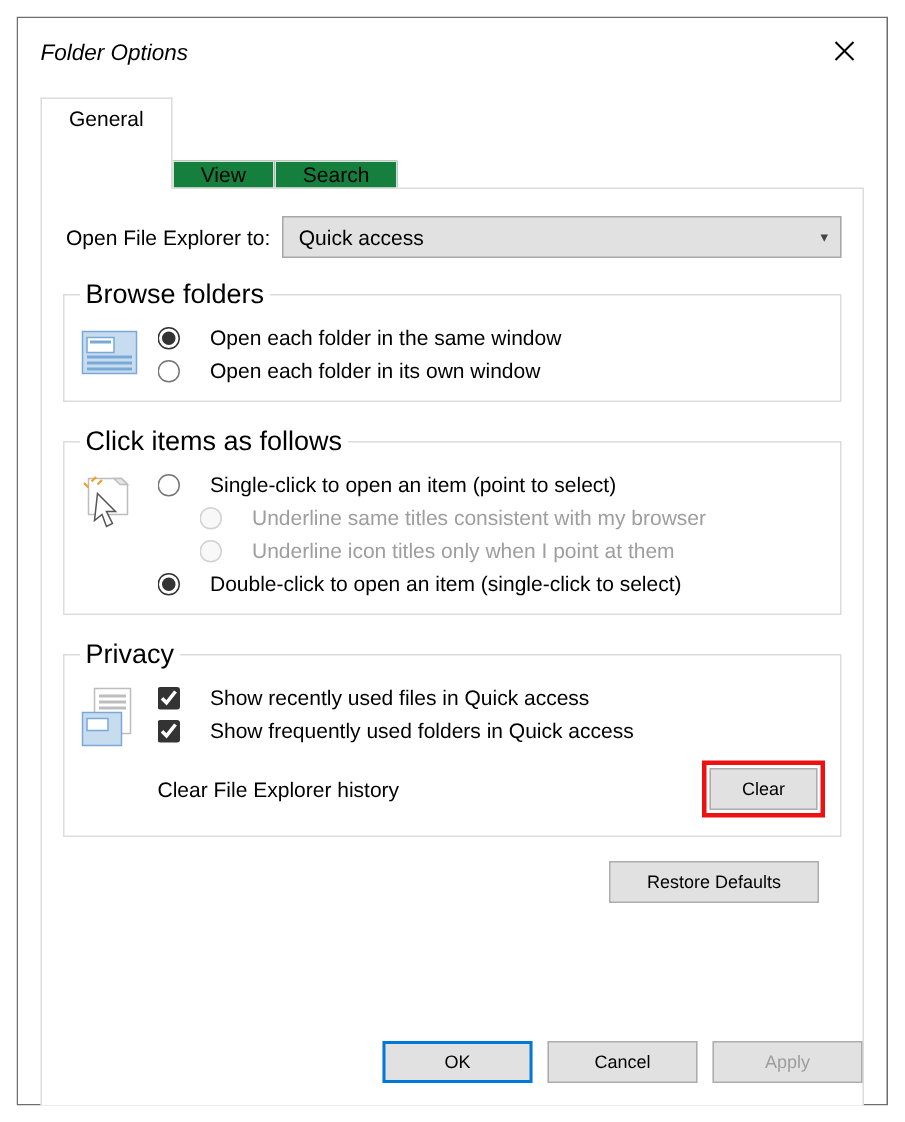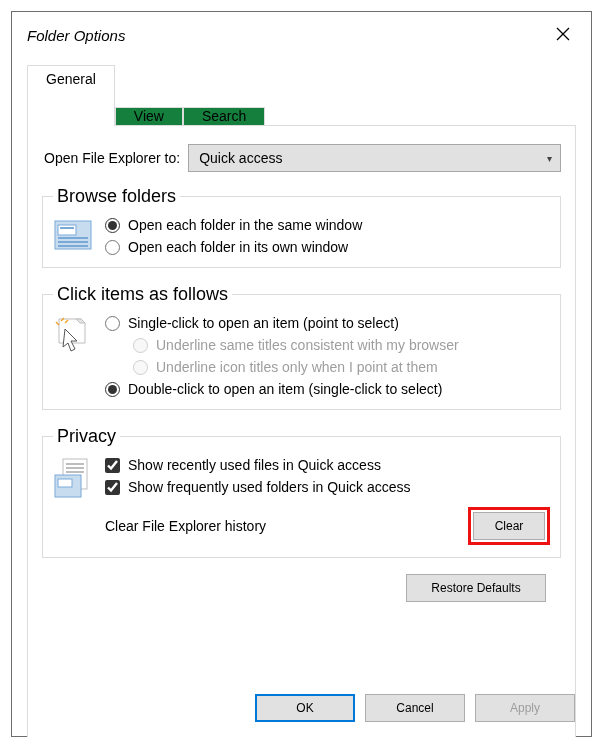--- a/index.html
+++ b/index.html
@@ -91,21 +91,21 @@
   fieldset{
     border:1px solid var(--line);
     margin:0 0 16px 0;
     padding:10px 10px 12px 10px;
   }
   legend{padding:0 4px;font-size:18px;}
   .fs-body{display:flex;gap:12px;align-items:flex-start;}
   .bigicon{flex:0 0 40px;}
   .options{flex:1;display:flex;flex-direction:column;gap:6px;}
   label.radio, label.check{
-    display:flex;align-items:center;gap:8px;cursor:default;
+    display:flex;align-items:center;gap:20px;cursor:default;
   }
   label.indent{margin-left:28px;}
   input[type=radio],input[type=checkbox]{
     width:15px;height:15px;margin:0;accent-color:#333;
   }
   .disabled-text{color:var(--disabled);}
   .privacy-clear-row{
     display:flex;align-items:center;justify-content:space-between;
     margin-top:6px;margin-left:0;
   }

